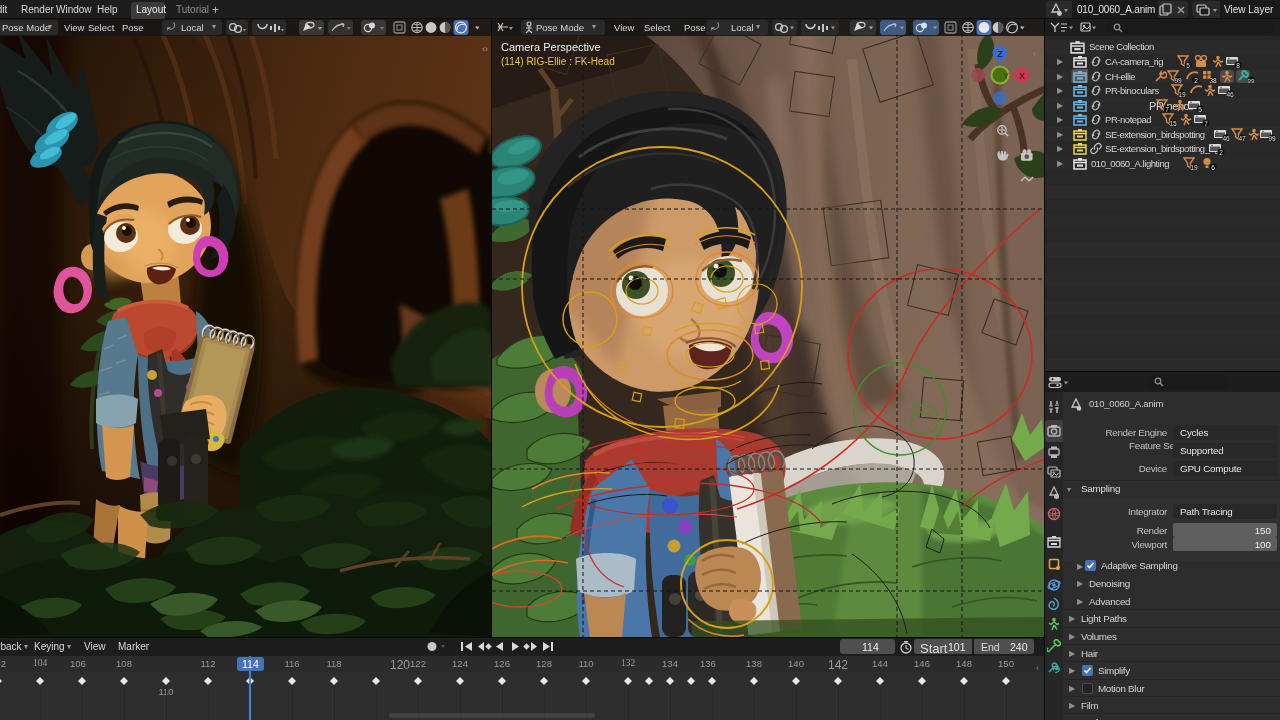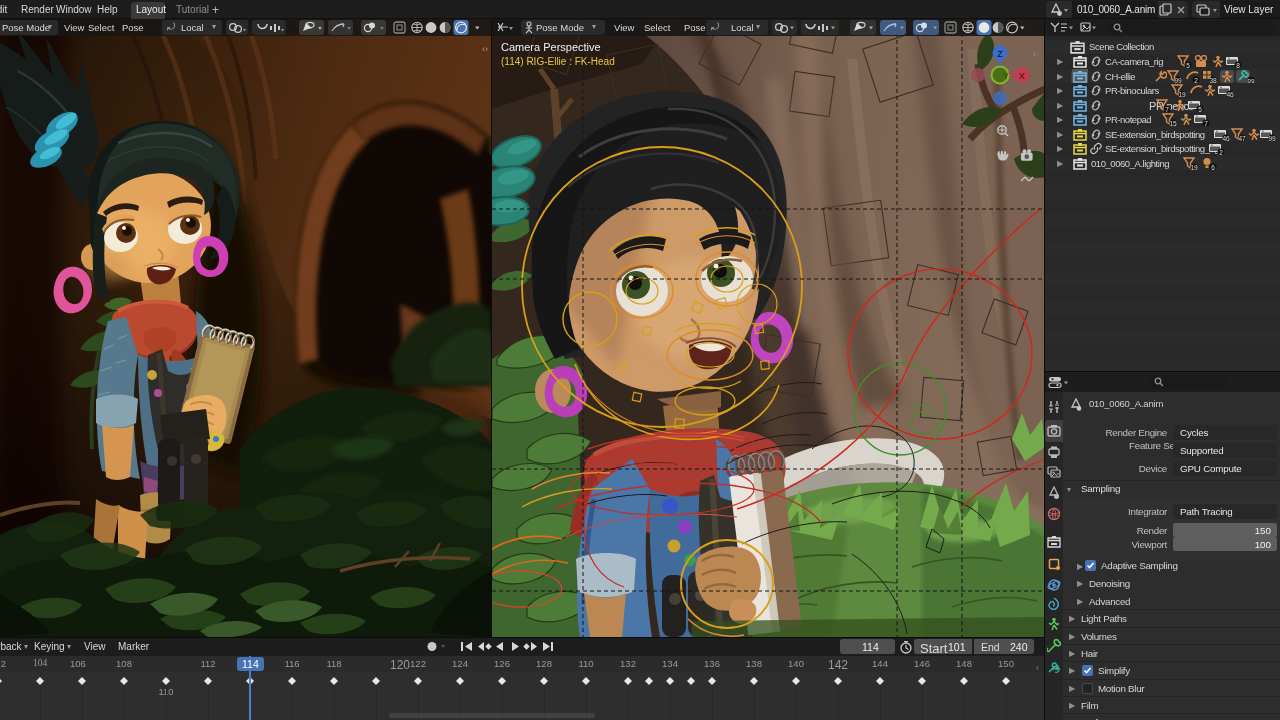--- a/index.html
+++ b/index.html
@@ -1216,23 +1216,23 @@
         <span class="abs" style="left:196px;top:21px;width:24px;text-align:center;color:#9a9a9a;font-size:9.5px;display:inline-block;">112</span>
         <span class="abs" style="left:238px;top:21px;width:24px;text-align:center;color:#9a9a9a;font-size:9.5px;display:inline-block;">114</span>
         <span class="abs" style="left:280px;top:21px;width:24px;text-align:center;color:#9a9a9a;font-size:9.5px;display:inline-block;">116</span>
         <span class="abs" style="left:322px;top:21px;width:24px;text-align:center;color:#9a9a9a;font-size:9.5px;display:inline-block;">118</span>
         <span class="abs" style="left:364px;top:21px;width:24px;text-align:center;color:#9a9a9a;font-size:12px;display:inline-block;margin-left:24px;">120</span>
         <span class="abs" style="left:406px;top:21px;width:24px;text-align:center;color:#9a9a9a;font-size:9.5px;display:inline-block;">122</span>
         <span class="abs" style="left:448px;top:21px;width:24px;text-align:center;color:#9a9a9a;font-size:9.5px;display:inline-block;">124</span>
         <span class="abs" style="left:490px;top:21px;width:24px;text-align:center;color:#9a9a9a;font-size:9.5px;display:inline-block;">126</span>
         <span class="abs" style="left:532px;top:21px;width:24px;text-align:center;color:#9a9a9a;font-size:9.5px;display:inline-block;">128</span>
         <span class="abs" style="left:574px;top:21px;width:24px;text-align:center;color:#9a9a9a;font-size:9.5px;display:inline-block;">110</span>
-        <span class="abs" style="left:616px;top:21px;width:24px;text-align:center;color:#9a9a9a;font-size:9.5px;display:inline-block;">132</span>
+        <span class="abs" style="left:616px;top:21px;width:24px;text-align:center;color:#9a9a9a;font-size:9.5px;display:inline-block;font-family:Liberation Serif, serif;">132</span>
         <span class="abs" style="left:658px;top:21px;width:24px;text-align:center;color:#9a9a9a;font-size:9.5px;display:inline-block;">134</span>
-        <span class="abs" style="left:700px;top:21px;width:24px;text-align:center;color:#9a9a9a;font-size:9.5px;display:inline-block;">136</span>
+        <span class="abs" style="left:700px;top:21px;width:24px;color:#9a9a9a;font-size:9.5px;display:inline-block;">136</span>
         <span class="abs" style="left:742px;top:21px;width:24px;text-align:center;color:#9a9a9a;font-size:9.5px;display:inline-block;">138</span>
         <span class="abs" style="left:784px;top:21px;width:24px;text-align:center;color:#9a9a9a;font-size:9.5px;display:inline-block;">140</span>
         <span class="abs" style="left:826px;top:21px;width:24px;text-align:center;color:#9a9a9a;font-size:12px;display:inline-block;">142</span>
         <span class="abs" style="left:868px;top:21px;width:24px;text-align:center;color:#9a9a9a;font-size:9.5px;display:inline-block;">144</span>
         <span class="abs" style="left:910px;top:21px;width:24px;text-align:center;color:#9a9a9a;font-size:9.5px;display:inline-block;">146</span>
         <span class="abs" style="left:952px;top:21px;width:24px;text-align:center;color:#9a9a9a;font-size:9.5px;display:inline-block;">148</span>
         <span class="abs" style="left:994px;top:21px;width:24px;text-align:center;color:#9a9a9a;font-size:9.5px;display:inline-block;">150</span>
       </div>
 
     <div id="tgrid">

